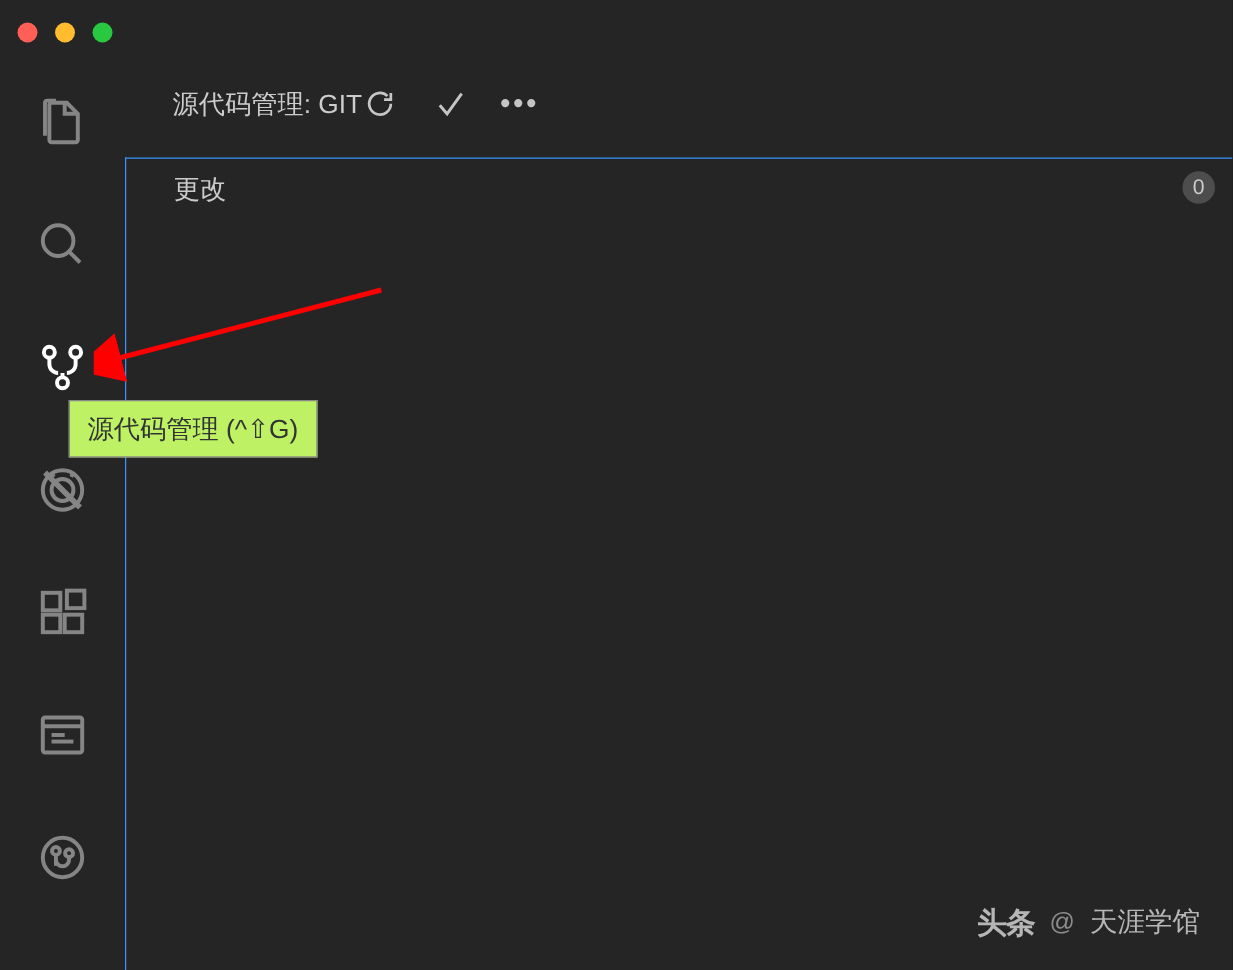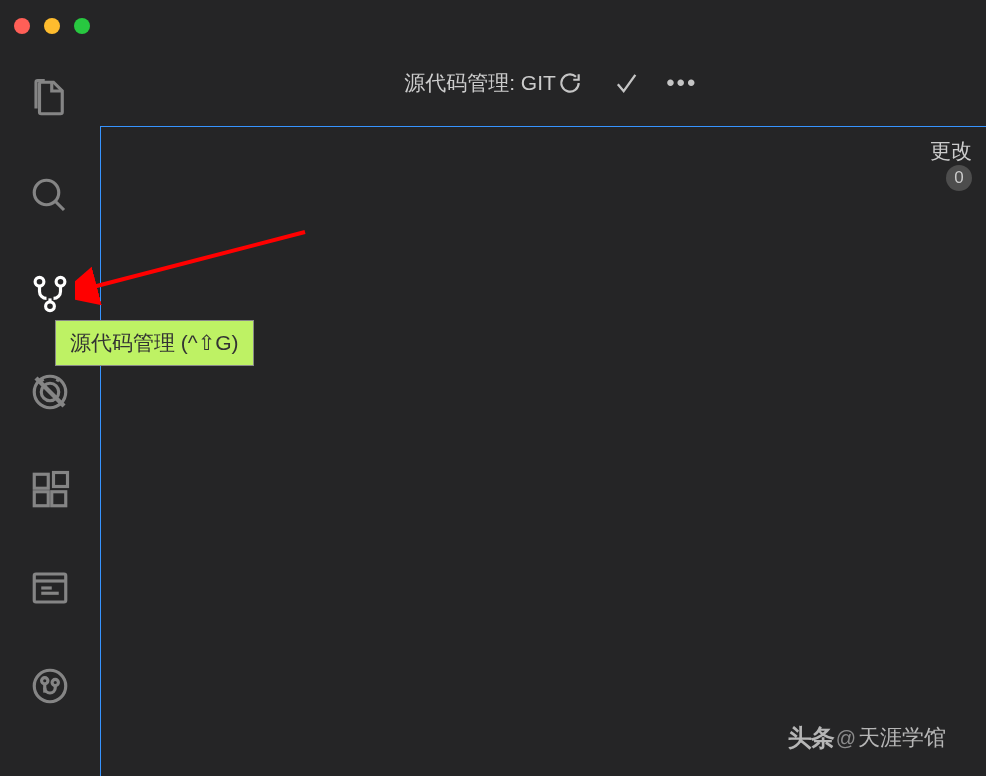--- a/index.html
+++ b/index.html
@@ -67,21 +67,21 @@
       flex: 1;
       background: #252526;
       display: flex;
       flex-direction: column;
       position: relative;
     }
     .panel-header {
       height: 62px;
       display: flex;
       align-items: center;
-      justify-content: center;
+      justify-content: flex-start;
       padding: 0 18px 0 38px;
     }
     .panel-title {
       color: #cccccc;
       font-size: 21px;
     }
     .panel-actions {
       display: flex;
       gap: 28px;
       align-items: center;
@@ -125,23 +125,22 @@
       margin-top: 12px;
       border-left: 1px solid #3794ff;
       border-top: 1px solid #3794ff;
       flex: 1;
       display: flex;
       flex-direction: column;
     }
     .changes-header {
       display: flex;
       justify-content: space-between;
-      align-items: flex-end;
+      align-items: flex-start;
       padding: 10px 14px 10px 38px;
-      flex-direction: column;
     }
     .changes-label {
       color: #cccccc;
       font-size: 21px;
       font-weight: 500;
     }
     .changes-count {
       background: #4d4d4d;
       color: #cbcbcb;
       border-radius: 14px;
@@ -167,27 +166,27 @@
       position: absolute;
       left: 75px;
       top: 228px;
       width: 240px;
       height: 80px;
       z-index: 5;
       pointer-events: none;
     }
     .watermark {
       position: absolute;
-      right: 40px;
+      right: 26px;
       bottom: 22px;
       color: #d0d0d0;
       font-size: 22px;
       display: flex;
       align-items: center;
-      gap: 2px;
+      gap: 12px;
       opacity: 0.85;
     }
     .watermark-logo {
       font-weight: 700;
       font-size: 24px;
       letter-spacing: -1px;
     }
     .watermark-at {
       opacity: 0.7;
       font-size: 20px;

